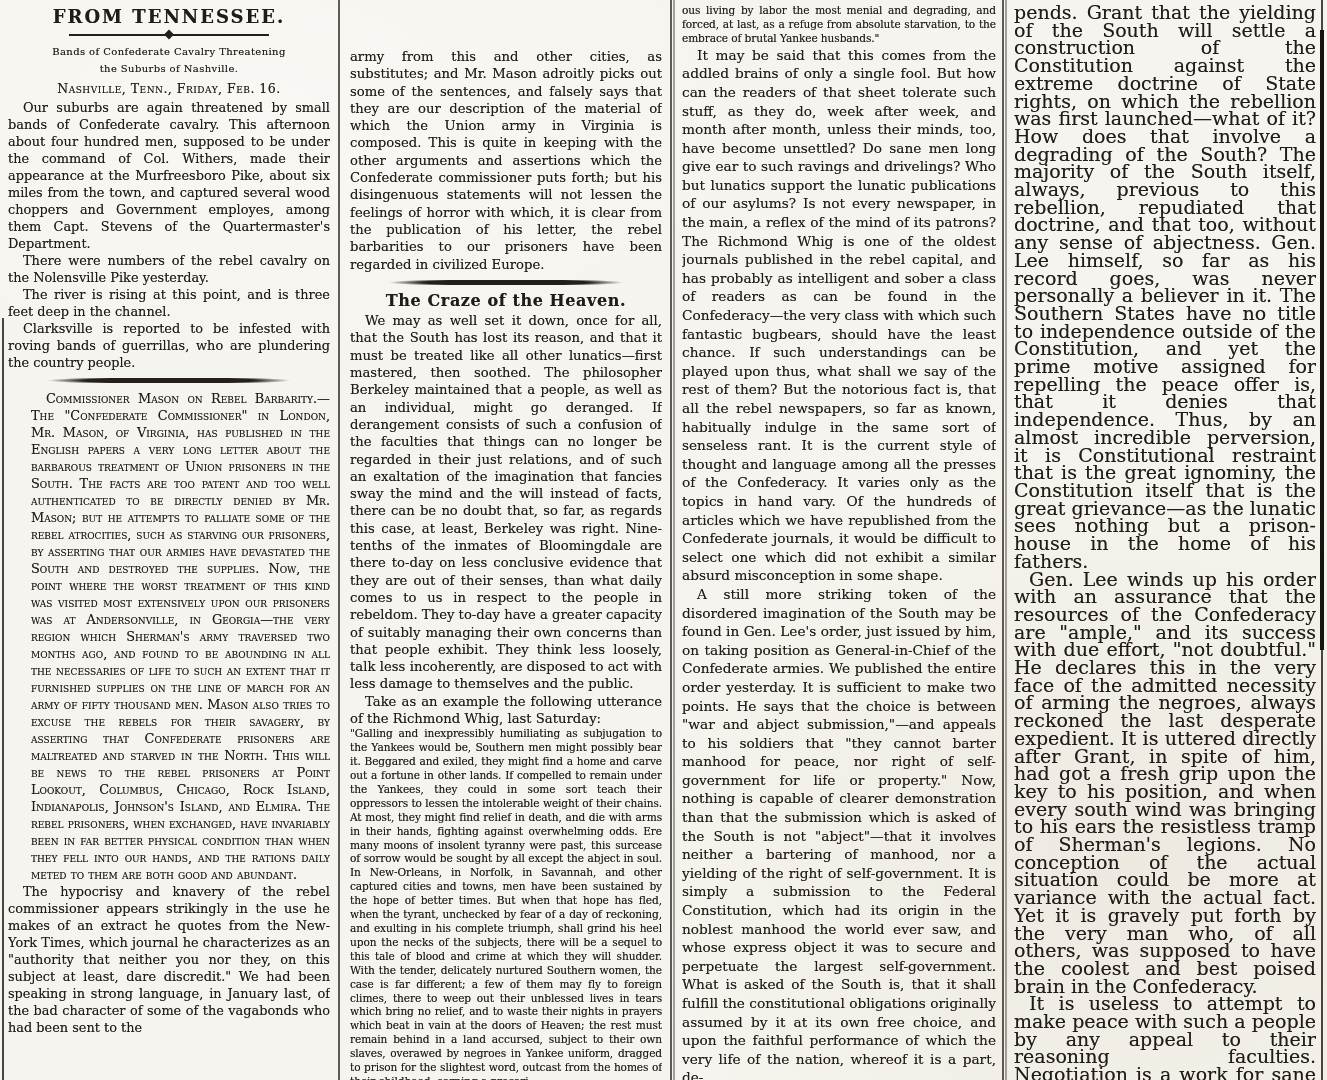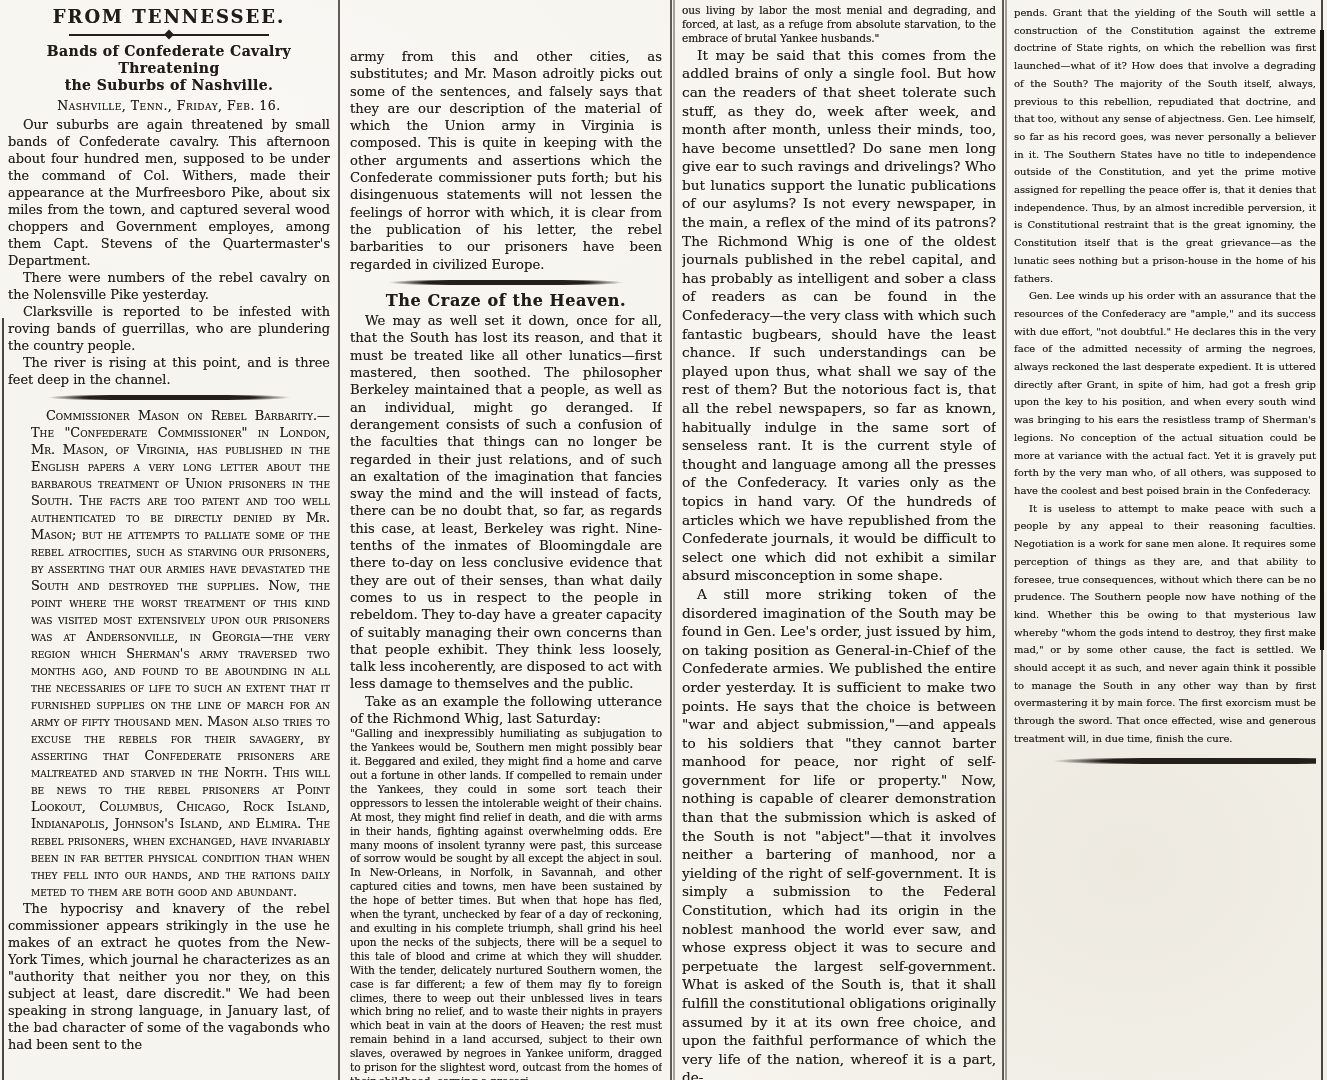--- a/index.html
+++ b/index.html
@@ -16,29 +16,29 @@
   }
   .col{
     position:absolute; top:4px; bottom:0;
     text-align:justify;
     overflow:hidden;
     text-shadow:0 0 .5px rgba(32,28,24,.55);
   }
   #c1{left:8px;  width:322px; font-size:12.9px; line-height:17.0px;}
   #c2{left:350px; width:312px; font-size:13.2px; line-height:17.3px;margin-top:44px;}
   #c3{left:682px; width:314px; font-size:13.7px; line-height:18.6px;}
-  #c4{left:1014px;width:302px; font-size:10px; line-height:17.7px;}
+  #c4{left:1014px;width:302px; font-size:19px; line-height:17.7px;}
   p{margin:0; text-indent:15px;}
   p.noindent{text-indent:0;}
   .title{
     font-size:18px; font-weight:bold; text-align:center;
     letter-spacing:2px; margin:2px 0 0; line-height:22px;
   }
   .subhead{
-    font-size:14px; font-weight:bold; text-align:center;
+    font-size:10px; font-weight:normal; text-align:center;
     white-space:pre-line; line-height:17px; margin:2px 0 3px;
     letter-spacing:.4px;
   }
   .dateline{
     font-size:12.5px; text-align:center; font-variant:small-caps;
     margin:0 0 2px; letter-spacing:.5px; text-indent:0;
   }
   .craze-head{
     font-size:16px; font-weight:bold; text-align:center;
     margin:3px 0 3px; letter-spacing:.6px;
@@ -78,22 +78,22 @@
   <div class="edge-left"></div>
 
   <div class="col" id="c1">
     <div class="title">FROM TENNESSEE.</div>
     <div class="orn"></div>
     <div class="subhead">Bands of Confederate Cavalry Threatening
 the Suburbs of Nashville.</div>
     <p class="dateline">Nashville, Tenn., Friday, Feb. 16.</p>
     <p>Our suburbs are again threatened by small bands of Confederate cavalry. This afternoon about four hundred men, supposed to be under the command of Col. Withers, made their appearance at the Murfreesboro Pike, about six miles from the town, and captured several wood choppers and Government employes, among them Capt. Stevens of the Quartermaster's Department.</p>
     <p>There were numbers of the rebel cavalry on the Nolensville Pike yesterday.</p>
+    <p>The river is rising at this point, and is three feet deep in the channel.</p>
     <p>Clarksville is reported to be infested with roving bands of guerrillas, who are plundering the country people.</p>
-    <p>The river is rising at this point, and is three feet deep in the channel.</p>
     <div class="taper w1"></div>
     <p class="small-caps-lead">Commissioner Mason on Rebel Barbarity.—The "Confederate Commissioner" in London, Mr. Mason, of Virginia, has published in the English papers a very long letter about the barbarous treatment of Union prisoners in the South. The facts are too patent and too well authenticated to be directly denied by Mr. Mason; but he attempts to palliate some of the rebel atrocities, such as starving our prisoners, by asserting that our armies have devastated the South and destroyed the supplies. Now, the point where the worst treatment of this kind was visited most extensively upon our prisoners was at Andersonville, in Georgia—the very region which Sherman's army traversed two months ago, and found to be abounding in all the necessaries of life to such an extent that it furnished supplies on the line of march for an army of fifty thousand men. Mason also tries to excuse the rebels for their savagery, by asserting that Confederate prisoners are maltreated and starved in the North. This will be news to the rebel prisoners at Point Lookout, Columbus, Chicago, Rock Island, Indianapolis, Johnson's Island, and Elmira. The rebel prisoners, when exchanged, have invariably been in far better physical condition than when they fell into our hands, and the rations daily meted to them are both good and abundant.</p>
     <p>The hypocrisy and knavery of the rebel commissioner appears strikingly in the use he makes of an extract he quotes from the New-York Times, which journal he characterizes as an "authority that neither you nor they, on this subject at least, dare discredit." We had been speaking in strong language, in January last, of the bad character of some of the vagabonds who had been sent to the</p>
   </div>
 
   <div class="col" id="c2">
     <p class="noindent">army from this and other cities, as substitutes; and Mr. Mason adroitly picks out some of the sentences, and falsely says that they are our description of the material of which the Union army in Virginia is composed. This is quite in keeping with the other arguments and assertions which the Confederate commissioner puts forth; but his disingenuous statements will not lessen the feelings of horror with which, it is clear from the publication of his letter, the rebel barbarities to our prisoners have been regarded in civilized Europe.</p>
     <div class="taper w2"></div>
     <div class="craze-head">The Craze of the Heaven.</div>
     <p>We may as well set it down, once for all, that the South has lost its reason, and that it must be treated like all other lunatics—first mastered, then soothed. The philosopher Berkeley maintained that a people, as well as an individual, might go deranged. If derangement consists of such a confusion of the faculties that things can no longer be regarded in their just relations, and of such an exaltation of the imagination that fancies sway the mind and the will instead of facts, there can be no doubt that, so far, as regards this case, at least, Berkeley was right. Nine-tenths of the inmates of Bloomingdale are there to-day on less conclusive evidence that they are out of their senses, than what daily comes to us in respect to the people in rebeldom. They to-day have a greater capacity of suitably managing their own concerns than that people exhibit. They think less loosely, talk less incoherently, are disposed to act with less damage to themselves and the public.</p>

